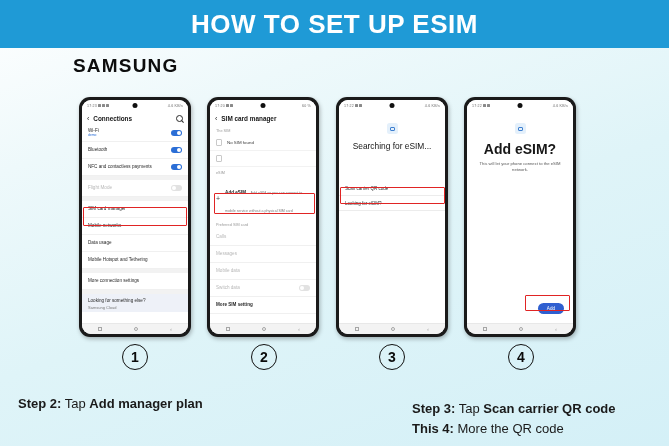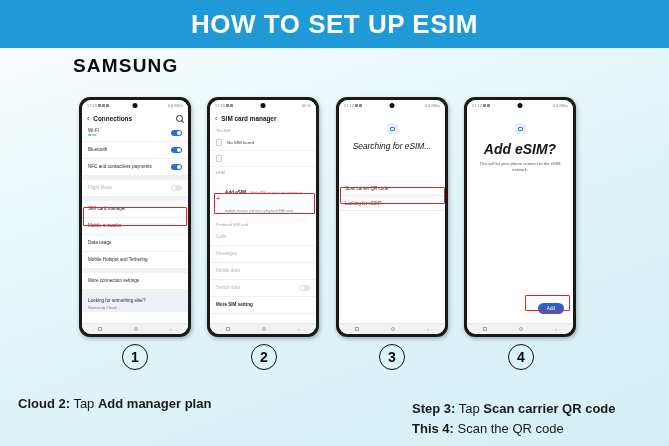--- a/index.html
+++ b/index.html
@@ -256,21 +256,20 @@
     width: 5px; height: 4px;
     border: 1px solid #3f80d0;
     border-radius: 1px;
   }
   .big-title {
     font-size: 8.4px;
     color: #171717;
     font-weight: normal;
     text-align: right;
     padding: 0 4px;
-    font-style: italic;
   }
   .big-title.bold { font-weight: bold; font-size: 14px; }
   .sub-desc {
     font-size: 4.2px;
     color: #575757;
     text-align: center;
     padding: 4px 9px 0 9px;
     line-height: 1.35;
   }
   .opt-list { width: 100%; margin-top: 30px; }
@@ -541,26 +540,26 @@
     <div class="hl-box" style="left:61px; top:198px; width:45px; height:16px;"></div>
   </div>
 
   <div class="step-circle" id="circle-1">1</div>
   <div class="step-circle" id="circle-2">2</div>
   <div class="step-circle" id="circle-3">3</div>
   <div class="step-circle" id="circle-4">4</div>
 
   <div class="caption-block" id="caption-left">
     <div class="caption-line">
-      <span class="cap-strong">Cloud 2:</span><span> Tap </span><span class="cap-strong">Add manager plan</span>
+      <span class="cap-strong">Step 2:</span><span> Tap </span><span class="cap-strong">Add manager plan</span>
     </div>
   </div>
 
   <div class="caption-block" id="caption-right">
     <div class="caption-line">
       <span class="cap-strong">Step 3:</span><span> Tap </span><span class="cap-strong">Scan carrier QR code</span>
     </div>
     <div class="caption-line">
-      <span class="cap-strong">This 4:</span><span> Scan the QR code</span>
+      <span class="cap-strong">This 4:</span><span> More the QR code</span>
     </div>
   </div>
 
 </div>
 
 </body></html>

